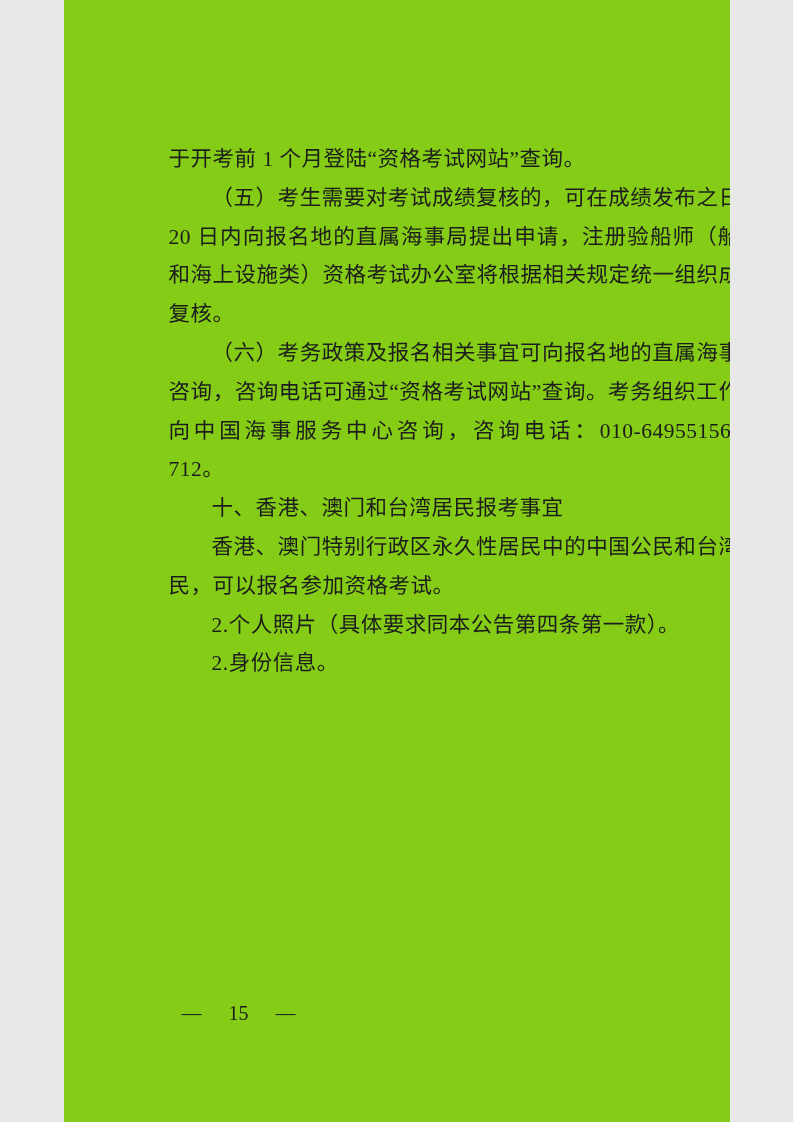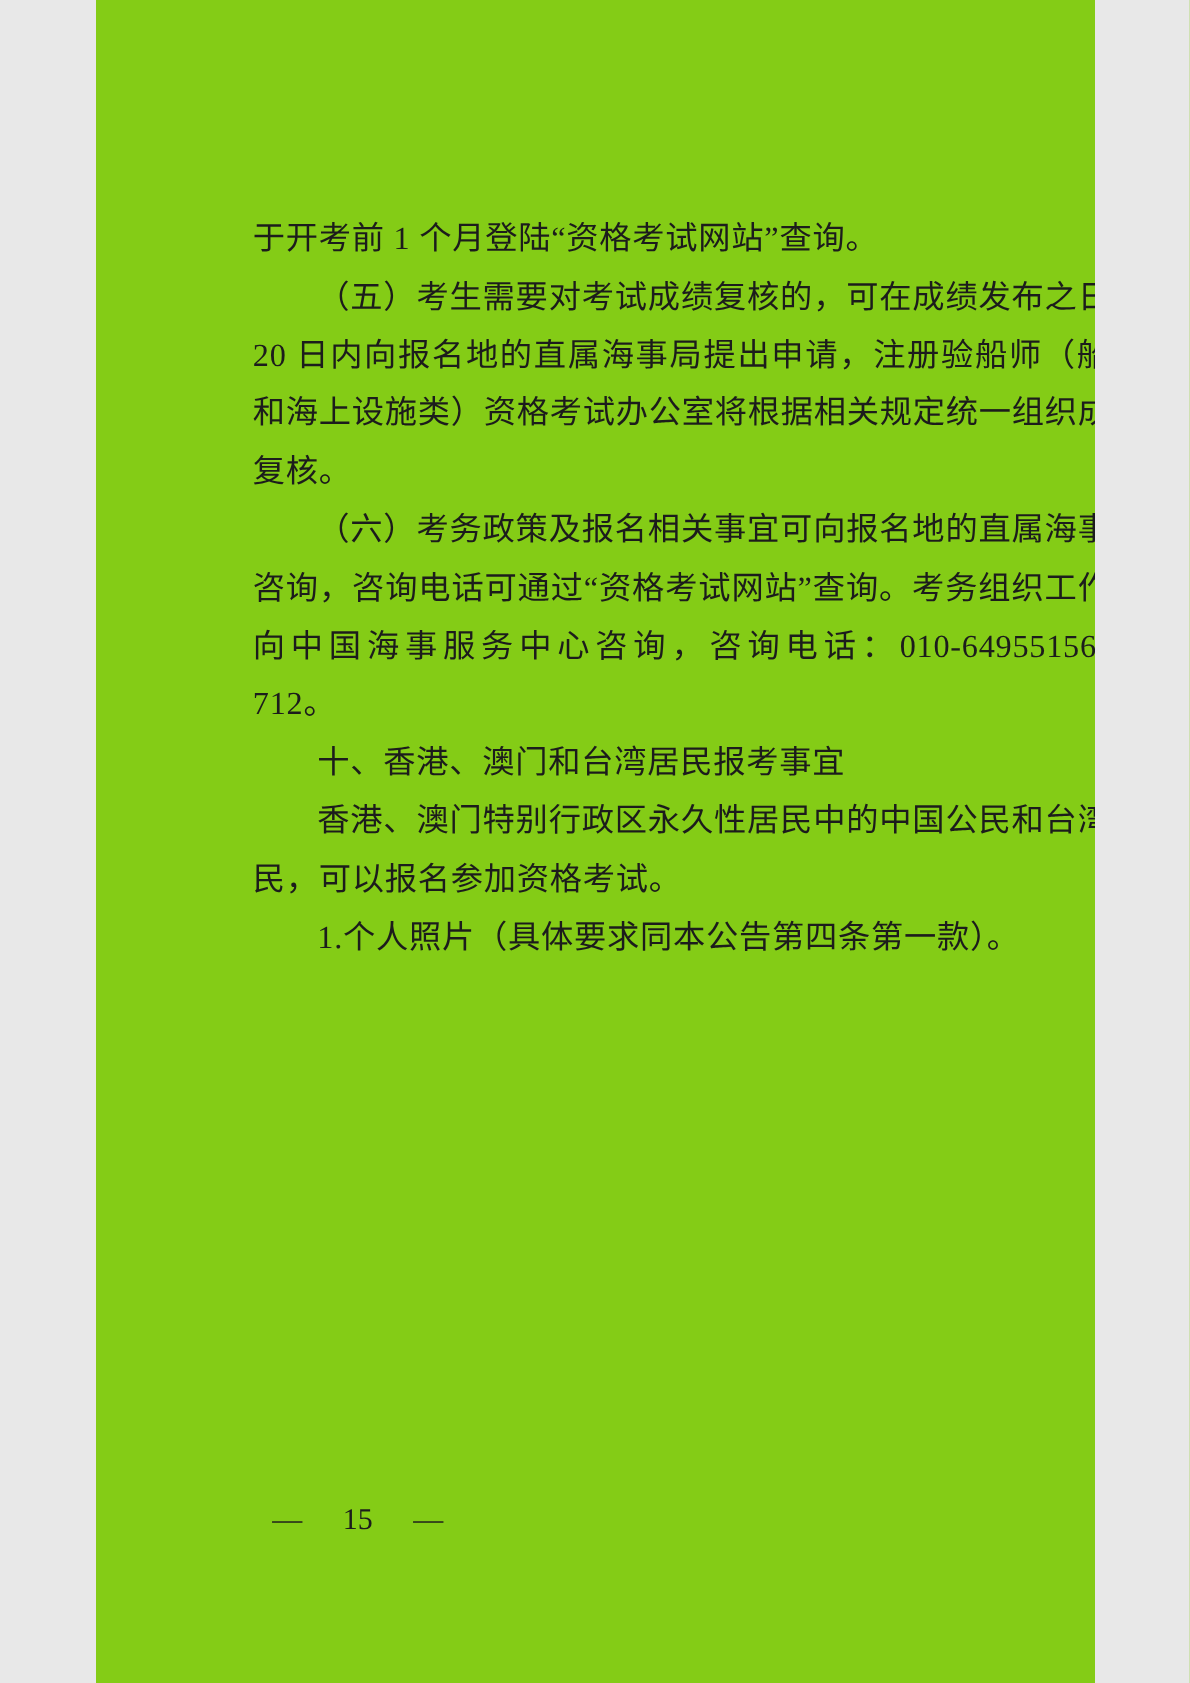--- a/index.html
+++ b/index.html
@@ -66,22 +66,23 @@
     <p class="indent">（五）考生需要对考试成绩复核的，可在成绩发布之日起 20 日内向报名地的直属海事局提出申请，注册验船师（船舶和海上设施类）资格考试办公室将根据相关规定统一组织成绩复核。</p>
 
     <p class="indent">（六）考务政策及报名相关事宜可向报名地的直属海事局咨询，咨询电话可通过“资格考试网站”查询。考务组织工作可向中国海事服务中心咨询，咨询电话：010-64955156 转 712。</p>
 
     <h2 class="indent heading-l1">十、香港、澳门和台湾居民报考事宜</h2>
 
     <p class="indent">香港、澳门特别行政区永久性居民中的中国公民和台湾居民，可以报名参加资格考试。</p>
 
 
 
-    <p class="indent">1.个人照片（具体要求同本公告第四条第一款）。</p>
+    <p class="indent">2.个人照片（具体要求同本公告第四条第一款）。</p>
 
+    <p class="indent">2.身份信息。</p>
 
   </div>
 
   <div class="footer">
     <span>—</span>
     <span>15</span>
     <span>—</span>
   </div>
 
 </div>

